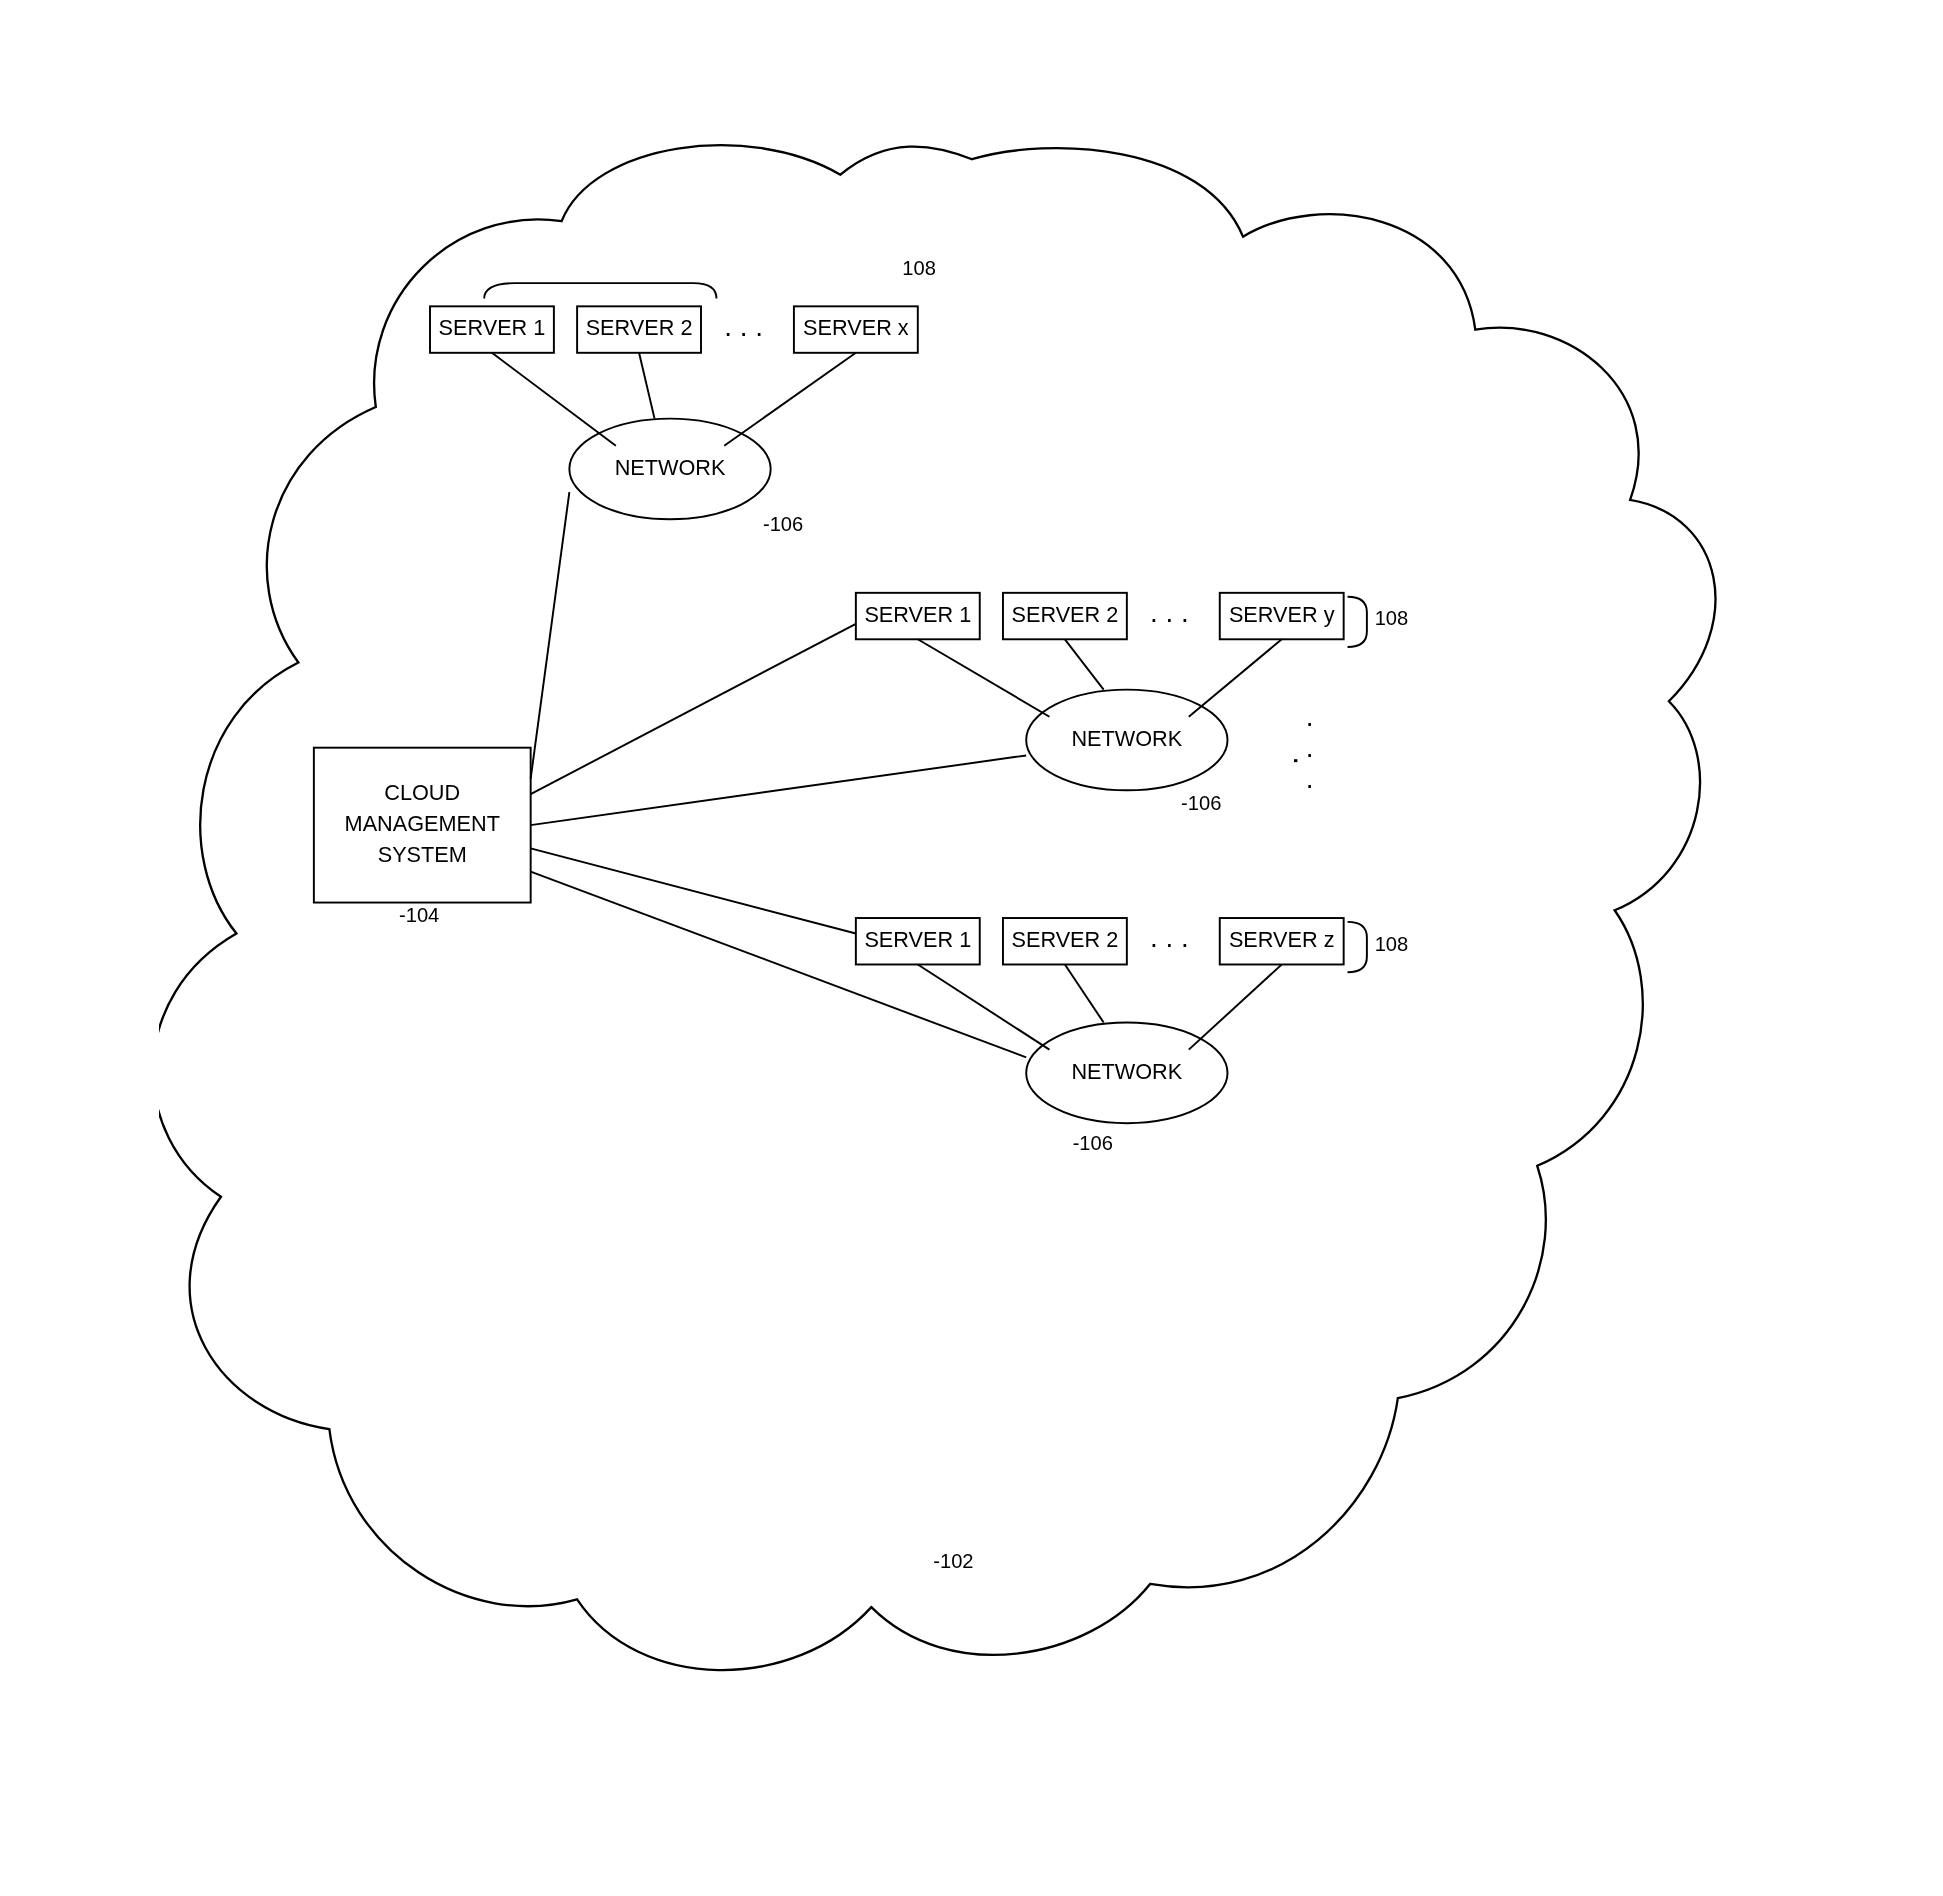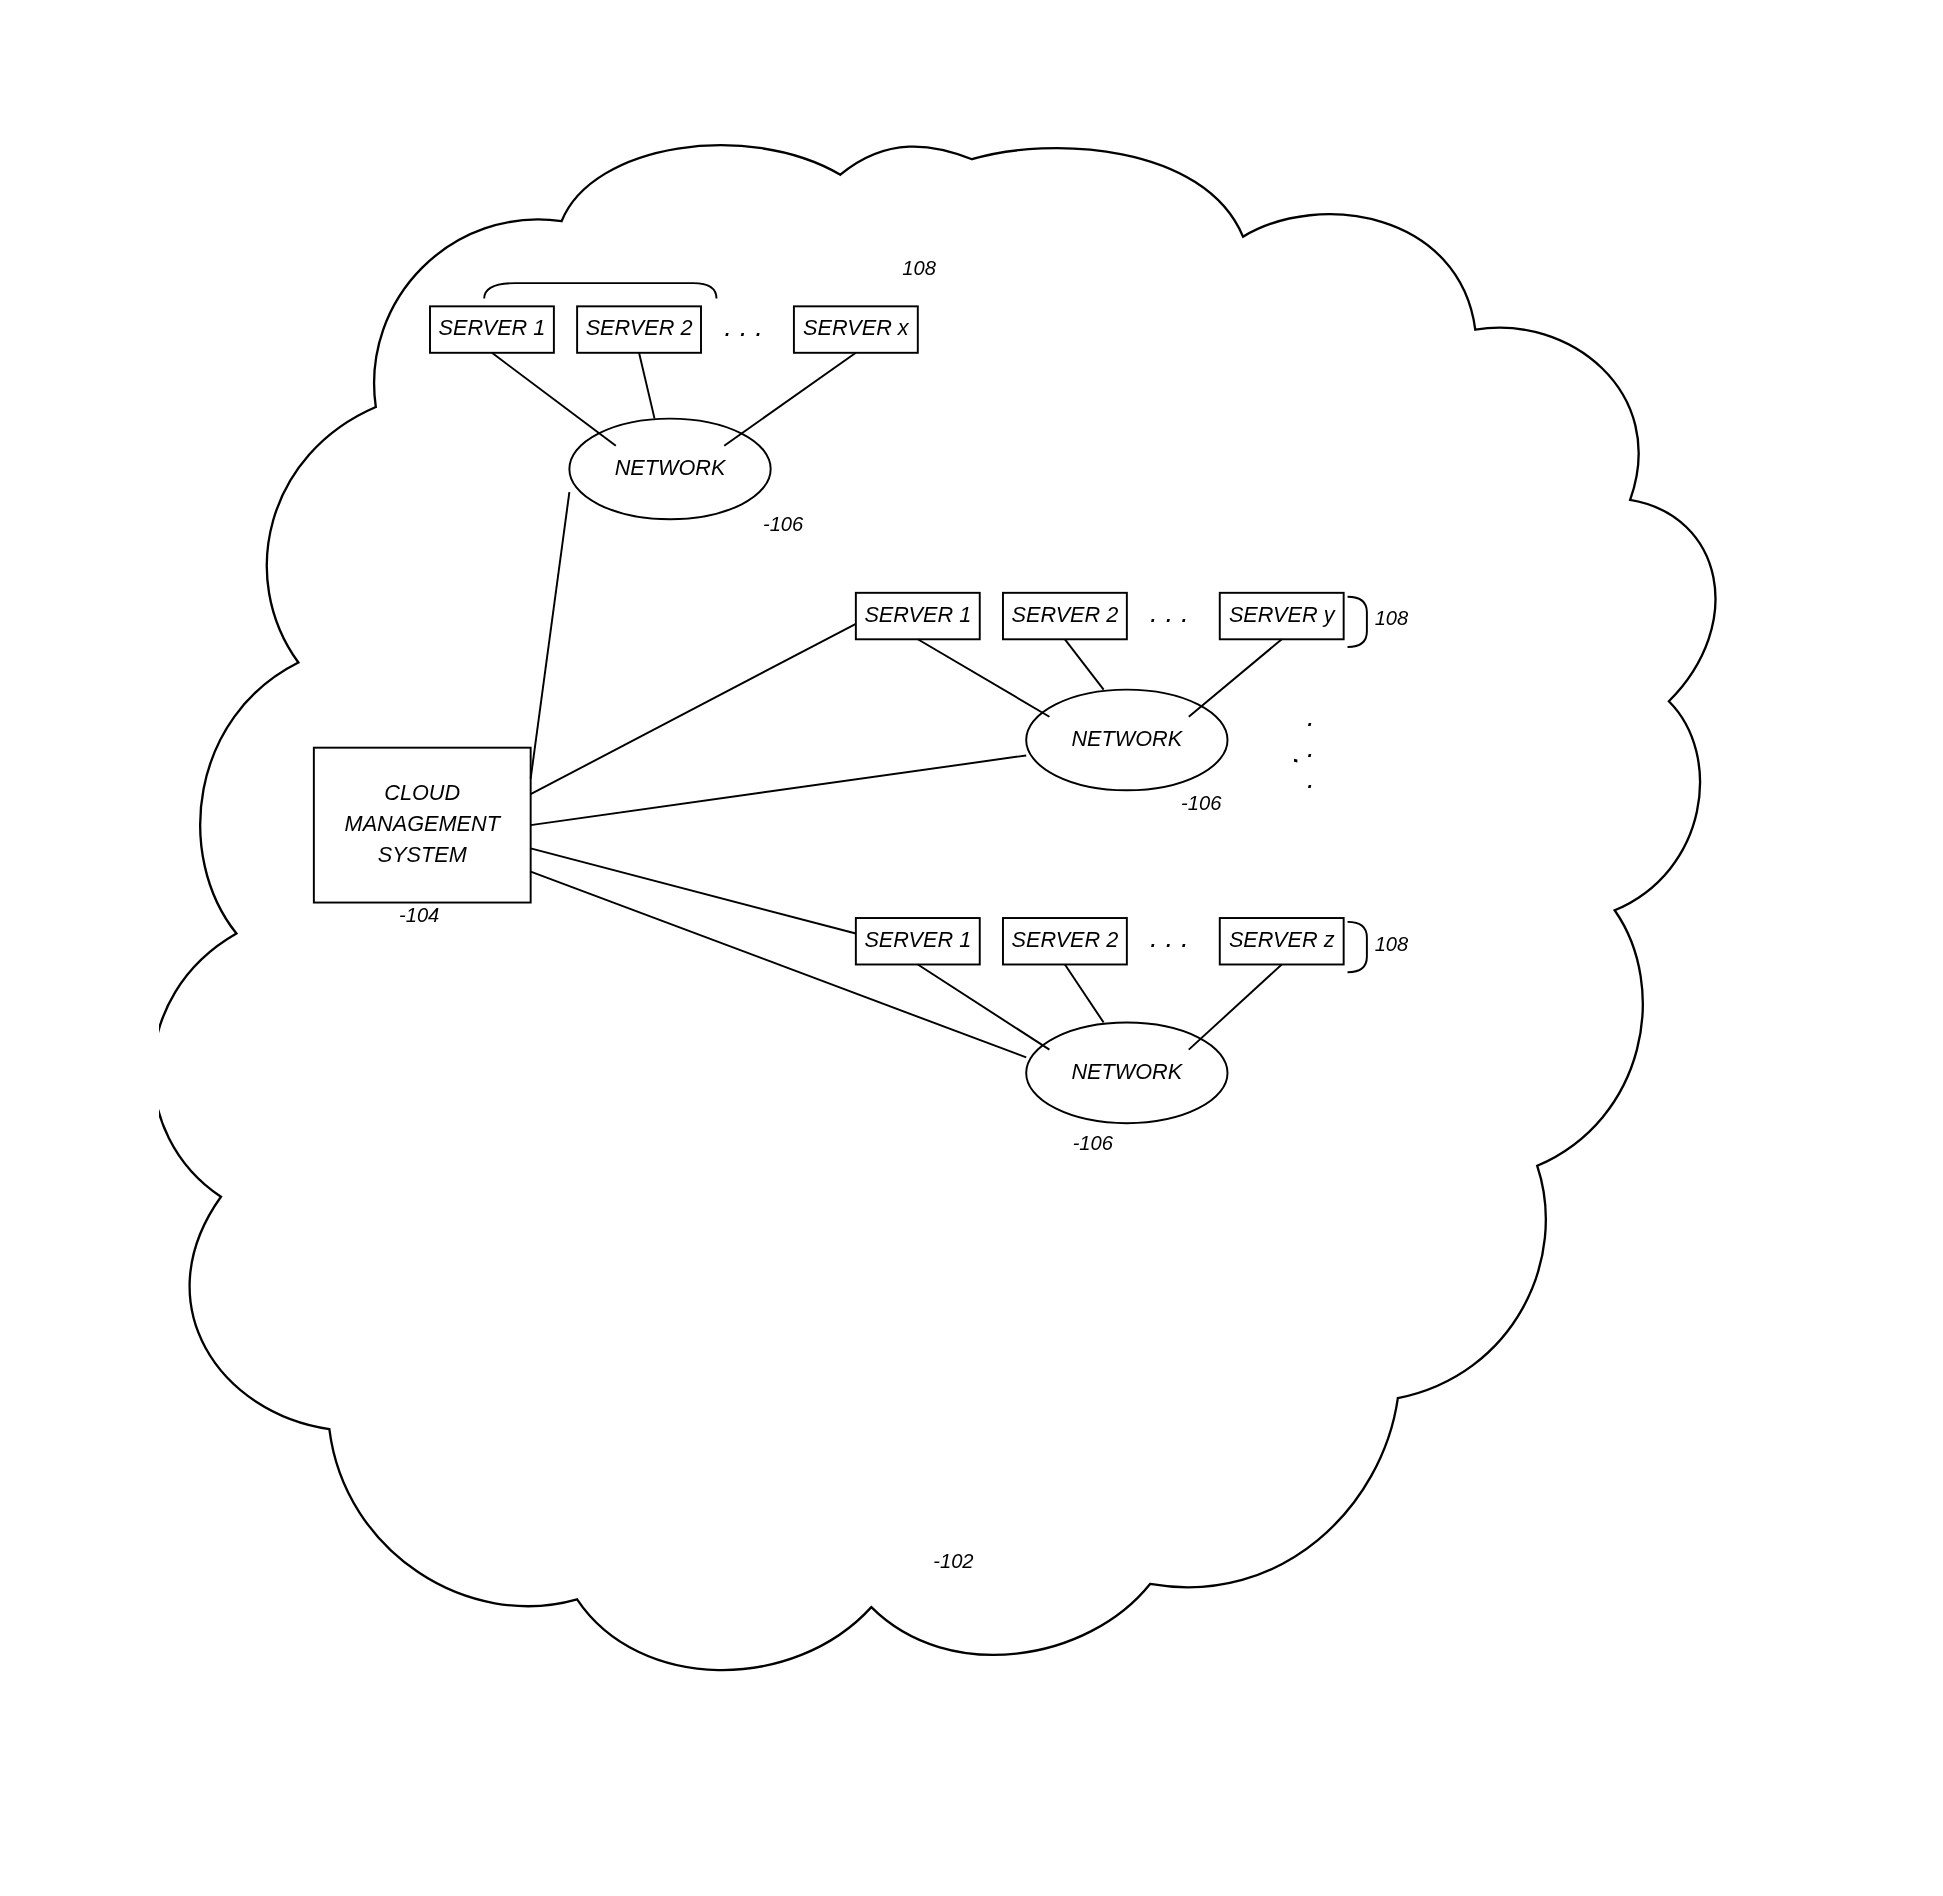--- a/index.html
+++ b/index.html
@@ -12,21 +12,20 @@
       font-family: Arial, sans-serif;
     }
 
     .diagram-container {
       position: absolute;
       top: 50%;
       left: 50%;
       transform: translate(-50%, -50%);
       width: 1626px;
       height: 1704px;
-      font-style: italic;
     }
 
     svg {
       width: 100%;
       height: 100%;
     }
 
     .node-box {
       fill: white;
       stroke: black;

